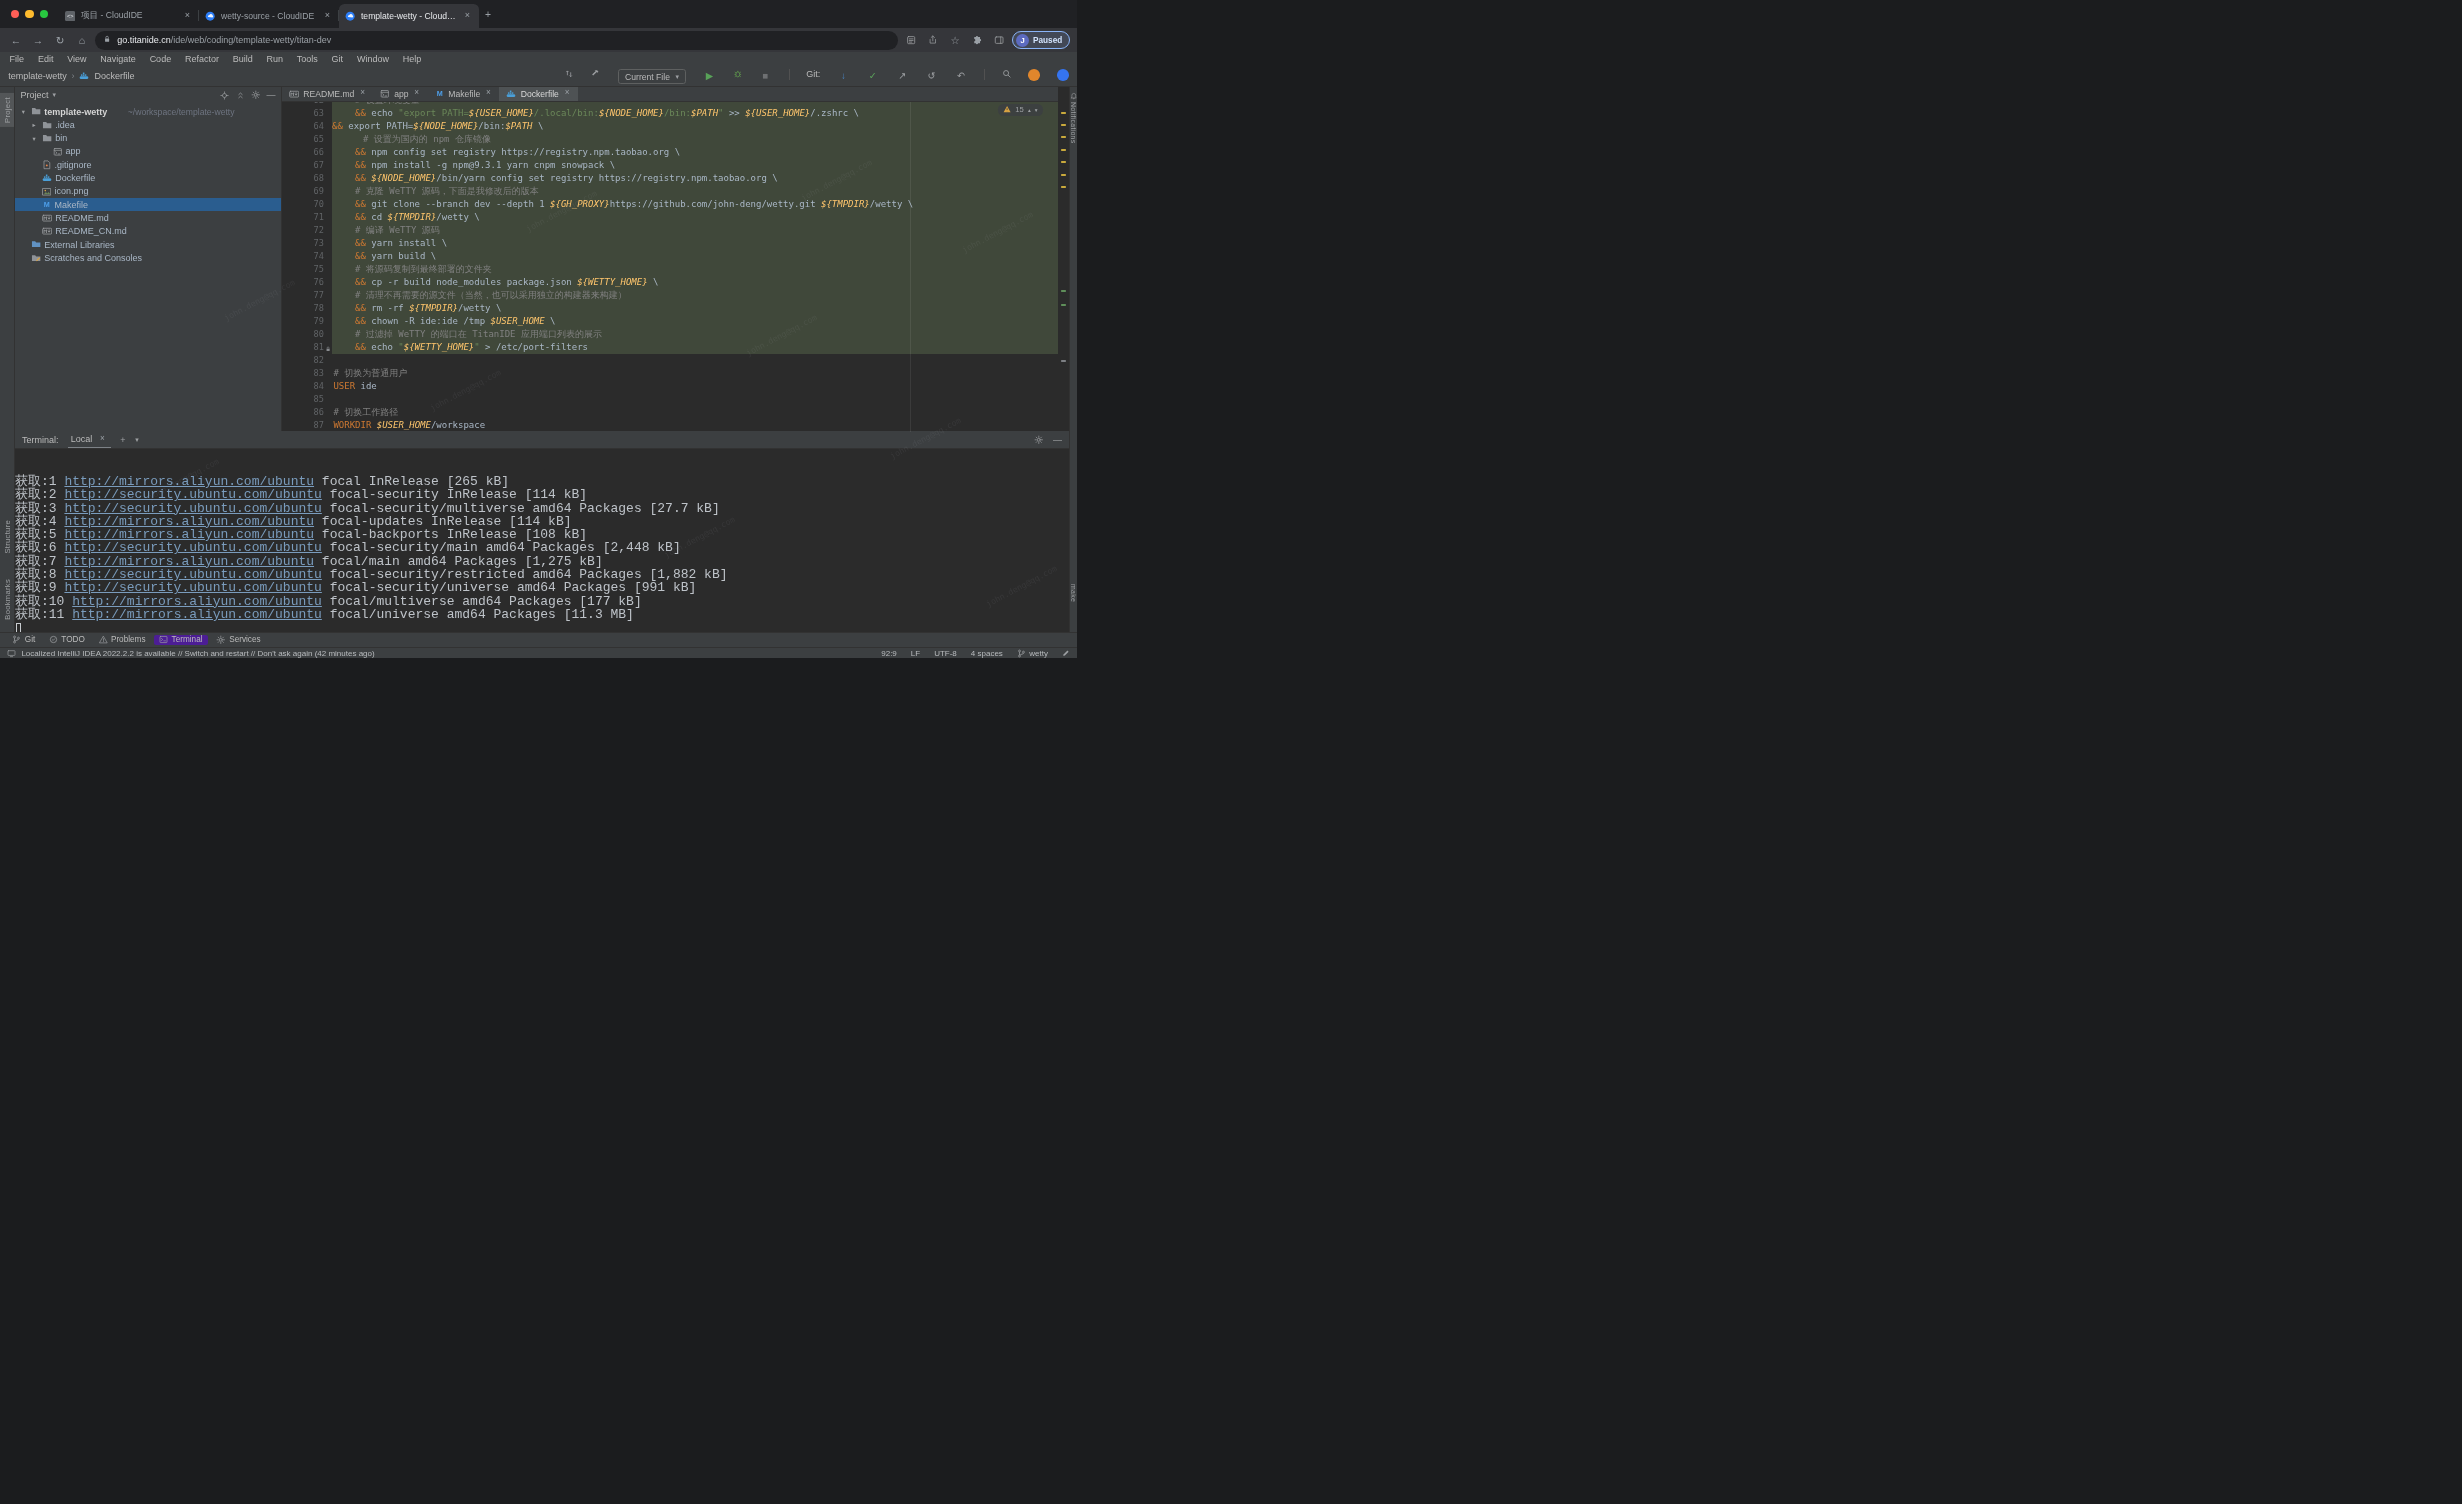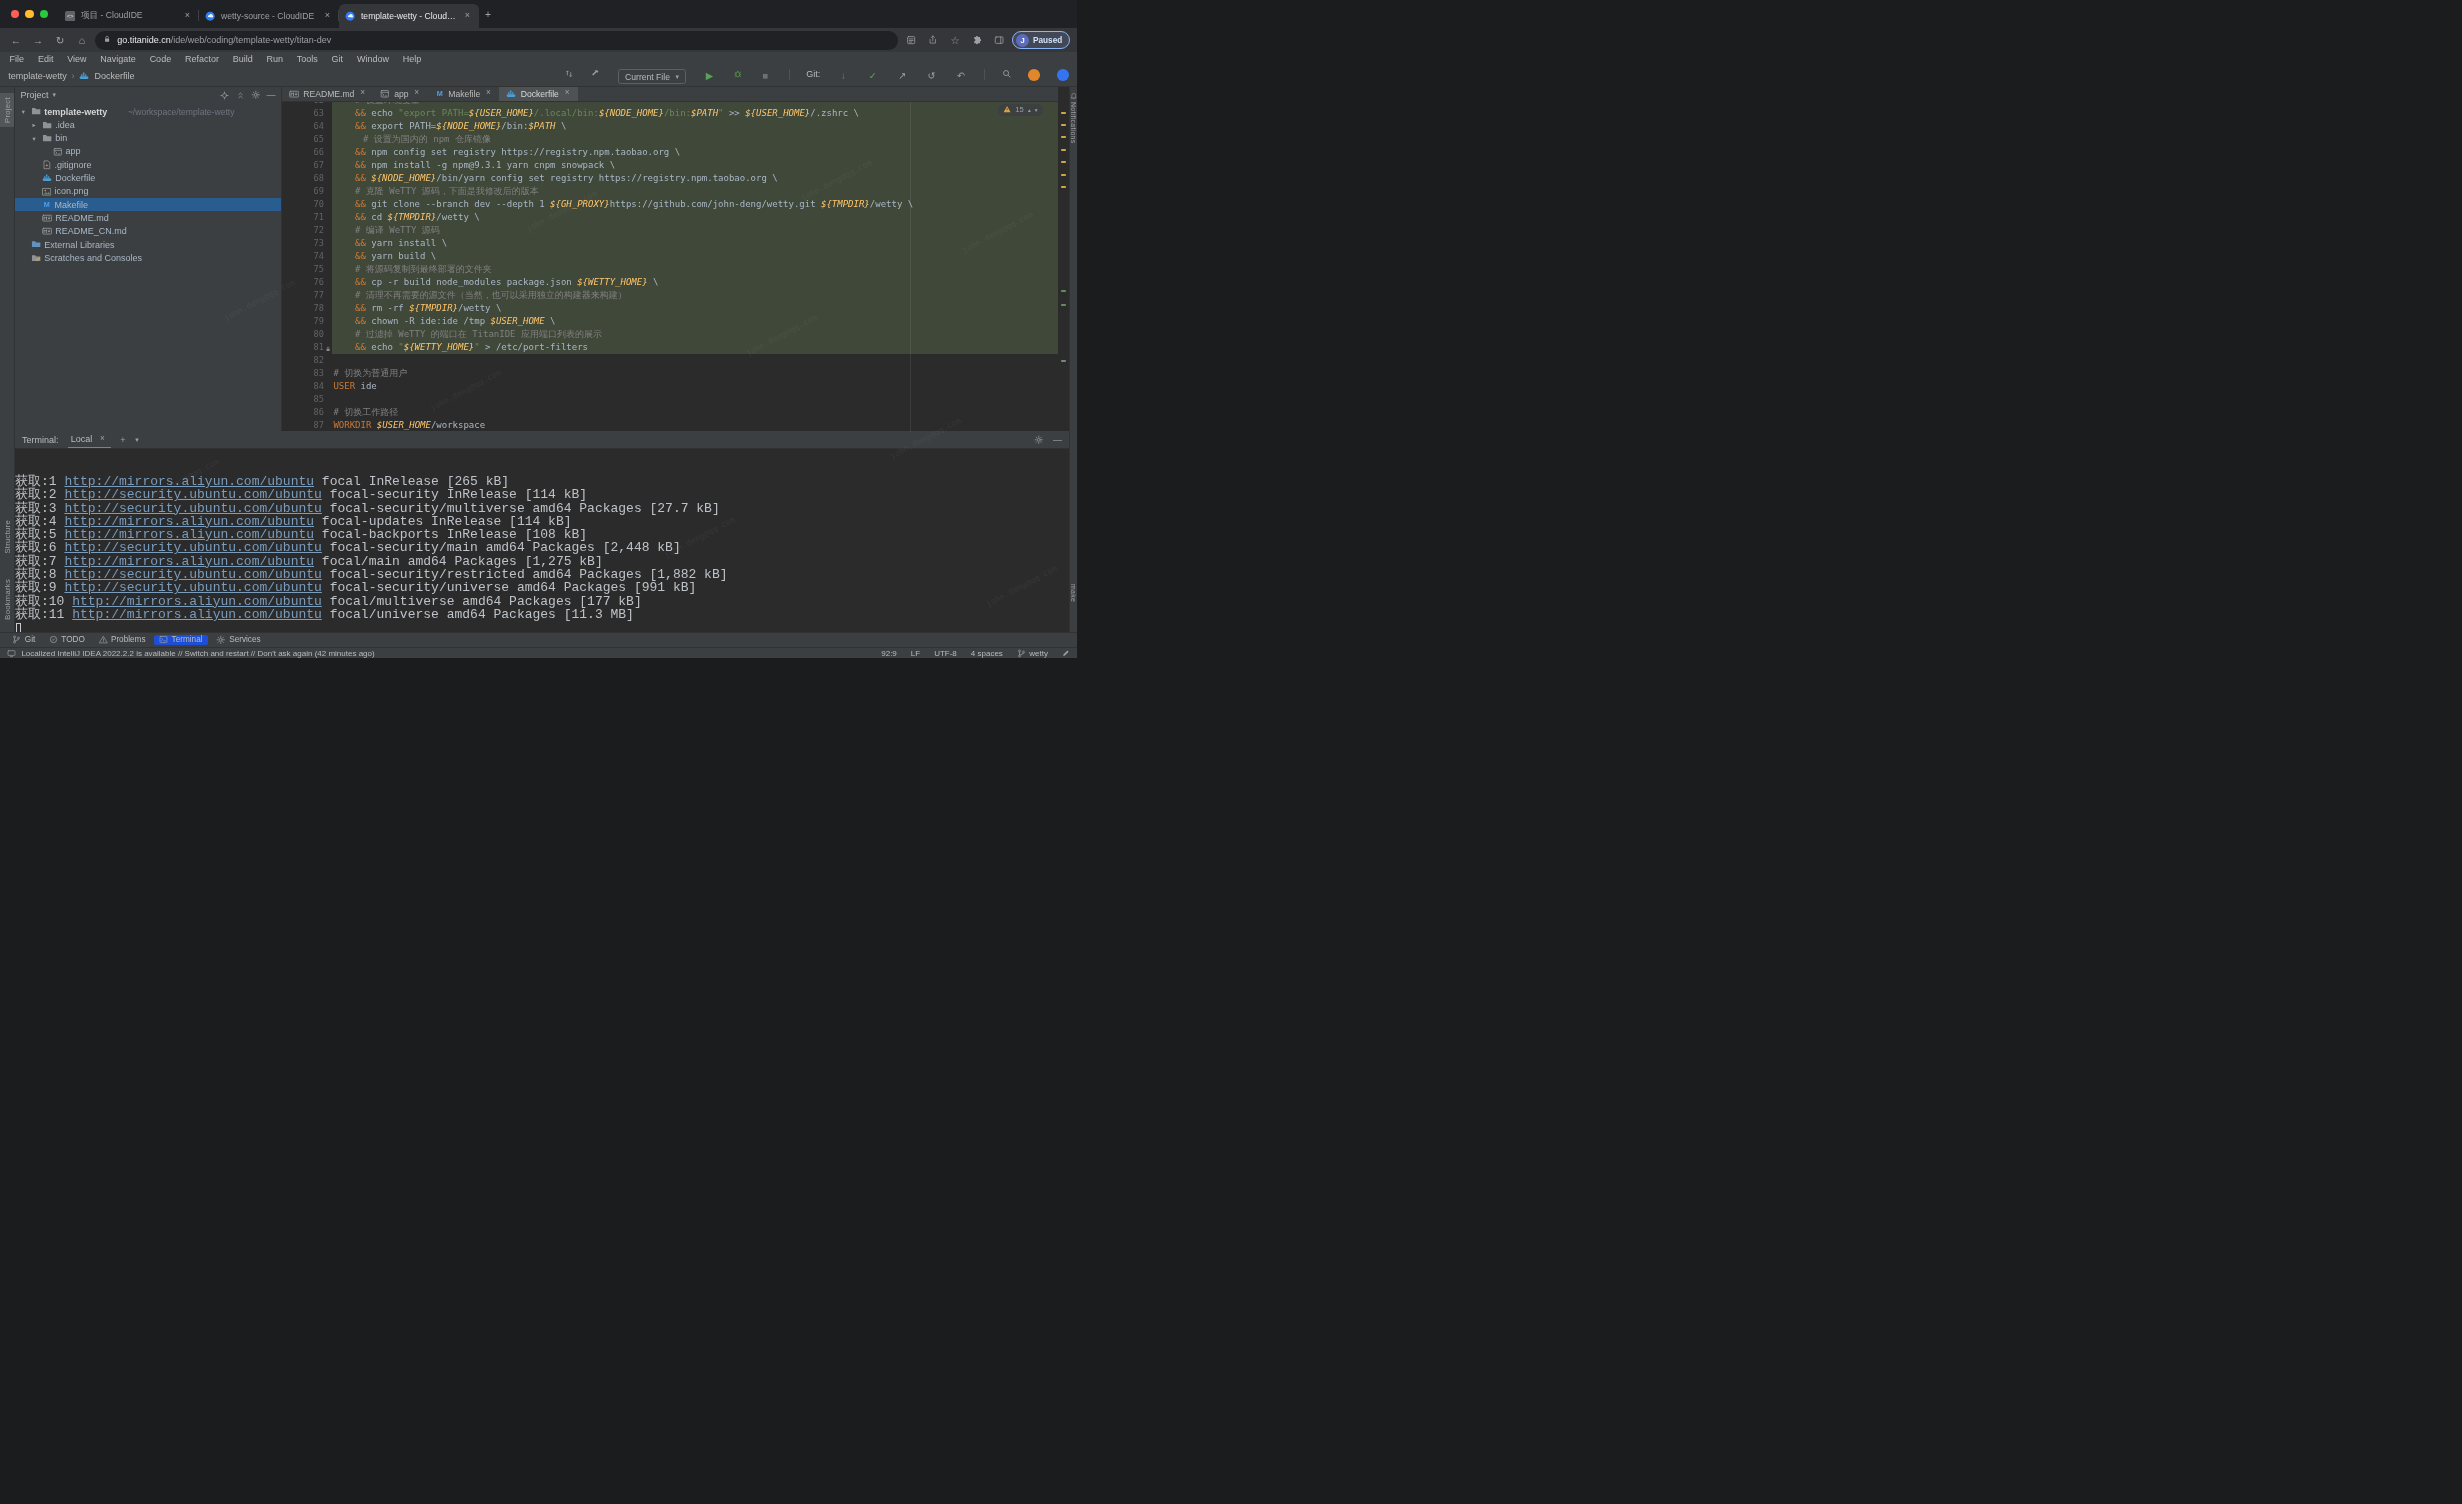--- a/index.html
+++ b/index.html
@@ -92,21 +92,21 @@
   .thic { color:#9da0a3; display:flex; align-items:center; font-size:9px; }
   #termright { margin-left:auto; display:flex; gap:9.6px; align-items:center; }
   #termbody { padding-top:26px; font-family:Liberation Mono, monospace; font-size:13px; color:#bec3c9; }
   .tl { height:13.3px; line-height:13.3px; white-space:pre; }
   .turl { color:#7a9cbd; text-decoration:underline; }
   #cursor { margin-top:2.1px; margin-left:0.7px; width:5.5px; height:11px; border:0.7px solid #c8ccd0; }
 
   
   #bottombar { position:absolute; left:0; top:632px; width:1077px; height:14.4px; background:#3c3f41; border-top:0.7px solid #323232; display:flex; align-items:center; padding:0 6.9px; gap:2.7px; font-size:8.2px; color:#bbbbbb; z-index:7; }
   .bitem { display:flex; align-items:center; gap:3.4px; padding:0.7px 5.5px; border-radius:2.1px; }
-  .bitem.active { background:#1d4ed8; }
+  .bitem.active { background:#4c1d95; }
   #statusbar { position:absolute; left:0; top:647px; width:1077px; height:11.7px; background:#3c3f41; border-top:0.7px solid #323232; display:flex; align-items:center; padding:0 6.9px; gap:5.5px; font-size:8px; color:#b8bbbe; z-index:7; }
   #statusright { margin-left:auto; display:flex; align-items:center; gap:14px; }
   .sitem { display:flex; align-items:center; gap:3.4px; }
 
   
   .wm { position:absolute; color:rgba(210,215,220,.07); font-size:8.2px; transform:rotate(-28deg); white-space:nowrap; z-index:30; pointer-events:none; font-family:"DejaVu Sans Mono",monospace; }
 </style>
 </head>
 <body>
 
@@ -485,21 +485,21 @@
             <div class="cl sel">
               <span class="ln">62</span>
               <span class="ct" style="padding-left:23px"><span class="cmt"># 设置环境变量</span></span>
             </div>
             <div class="cl sel">
               <span class="ln">63</span>
               <span class="ct" style="padding-left:23px"><span class="op">&amp;&amp; </span><span class="txt">echo </span><span class="str">"export PATH=</span><span class="var">${USER_HOME}</span><span class="str">/.local/bin:</span><span class="var">${NODE_HOME}</span><span class="str">/bin:</span><span class="var">$PATH</span><span class="str">"</span><span class="txt"> &gt;&gt; </span><span class="var">${USER_HOME}</span><span class="txt">/.zshrc \</span></span>
             </div>
             <div class="cl sel">
               <span class="ln">64</span>
-              <span class="ct" style="padding-left:23px"><span class="op">&amp;&amp; </span><span class="txt">export PATH=</span><span class="var">${NODE_HOME}</span><span class="txt">/bin:</span><span class="var">$PATH</span><span class="txt"> \</span></span>
+              <span class="ct" style=""><span class="op">&amp;&amp; </span><span class="txt">export PATH=</span><span class="var">${NODE_HOME}</span><span class="txt">/bin:</span><span class="var">$PATH</span><span class="txt"> \</span></span>
             </div>
             <div class="cl sel">
               <span class="ln">65</span>
               <span class="ct" style="padding-left:31px"><span class="cmt"># 设置为国内的 npm 仓库镜像</span></span>
             </div>
             <div class="cl sel">
               <span class="ln">66</span>
               <span class="ct" style="padding-left:23px"><span class="op">&amp;&amp; </span><span class="txt">npm config set registry https://registry.npm.taobao.org \</span></span>
             </div>
             <div class="cl sel">

